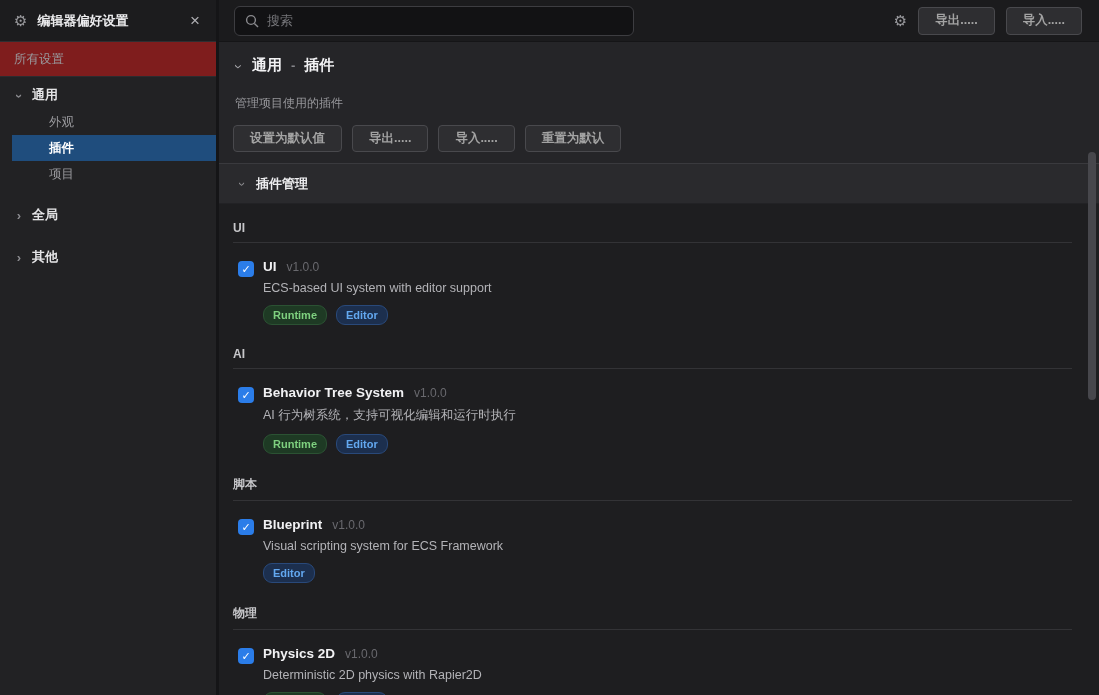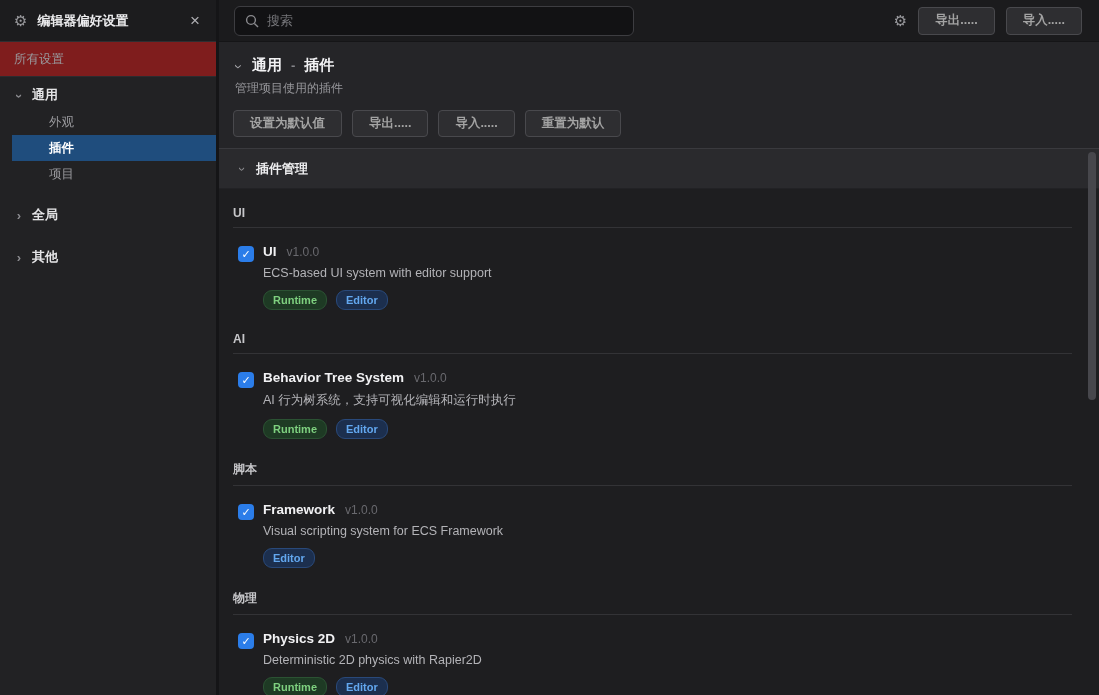--- a/index.html
+++ b/index.html
@@ -61,21 +61,21 @@
   .topbar-right { margin-left:auto; display:flex; align-items:center; gap:11px; }
   .btn {
     background:#2e2e31; border:1px solid #49494d; border-radius:4px;
     color:#a3a3a3; font-size:12.5px; font-weight:bold; font-family:inherit;
     height:28px; padding:0 16px; cursor:pointer; white-space:nowrap;
   }
   .header-block { background:#252528; padding:14px 0 11px 14px; border-bottom:1px solid #3a3a3e; }
   .breadcrumb { display:flex; align-items:center; gap:9px; }
   .crumb { font-size:15px; font-weight:bold; color:#f2f2f4; }
   .crumb-sep { font-size:13px; color:#85858a; font-weight:bold; }
-  .subtitle { margin:5px 0 0 2px; font-size:12px; color:#97979b; }
+  .subtitle { margin:20px 0 0 2px; font-size:12px; color:#97979b; }
   .header-buttons { margin-top:13px; display:flex; gap:10px; }
   .header-buttons .btn { height:27px; }
 
   .section-band {
     height:40px; background:#2a2a2d; display:flex; align-items:center;
     gap:9px; padding-left:18px; border-bottom:1px solid #222225;
   }
   .section-title { font-size:13px; font-weight:bold; color:#ededef; }
 
   .content { flex:1; background:#1e1e20; padding:17px 27px 0 14px; overflow:hidden; }
@@ -222,21 +222,21 @@
         </div>
       </div>
 
       <div class="plugin-group">
         <div class="category-label">脚本</div>
         <hr class="category-rule">
         <div class="plugin-row">
           <div class="checkbox">✓</div>
           <div class="plugin-body">
             <div class="plugin-name-line">
-              <span class="plugin-name">Framework</span>
+              <span class="plugin-name">Blueprint</span>
               <span class="plugin-version">v1.0.0</span>
             </div>
             <div class="plugin-desc">Visual scripting system for ECS Framework</div>
             <div class="plugin-tags">
               <span class="tag editor">Editor</span>
             </div>
           </div>
         </div>
       </div>
 

